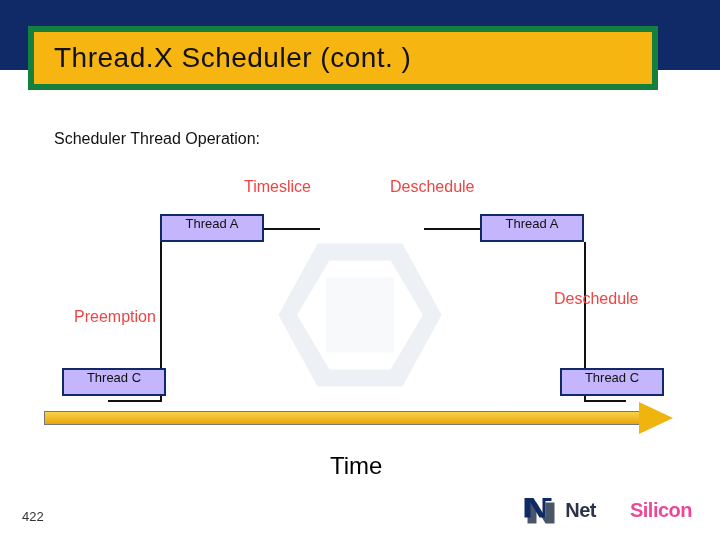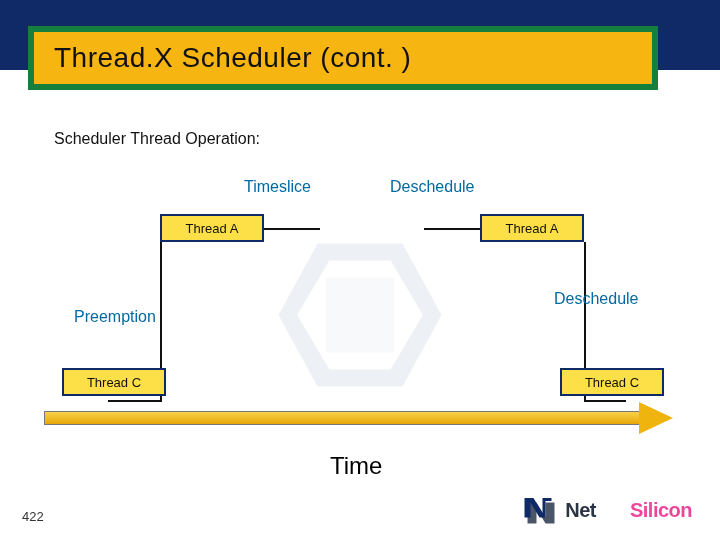--- a/index.html
+++ b/index.html
@@ -16,25 +16,25 @@
     background: #f7b512; border: 6px solid #15803d;
     display: flex; align-items: center; padding-left: 20px;
   }
   .title-text { font-size: 28px; color: #111; letter-spacing: 0.5px; }
 
   .subtitle {
     position: absolute; left: 54px; top: 130px; font-size: 16px; color: #111;
   }
 
   
-  .label { position: absolute; font-size: 16px; color: #0369a1; }
+  .label { position: absolute; font-size: 16px; color: #ef4444; }
   .thread-box {
     position: absolute; width: 104px; height: 28px;
-    background: #fde047; border: 2px solid #0f2a66;
-    display: flex; align-items: center; justify-content: center;
+    background: #c4b5fd; border: 2px solid #0f2a66;
+    display: flex; align-items: flex-start; justify-content: center;
     font-size: 13px; color: #111;
   }
 
   
   .hex {
     position: absolute; left: 270px; top: 230px; width: 180px; height: 170px;
     opacity: 0.15; color: #7d8aa0;
   }
 
   

